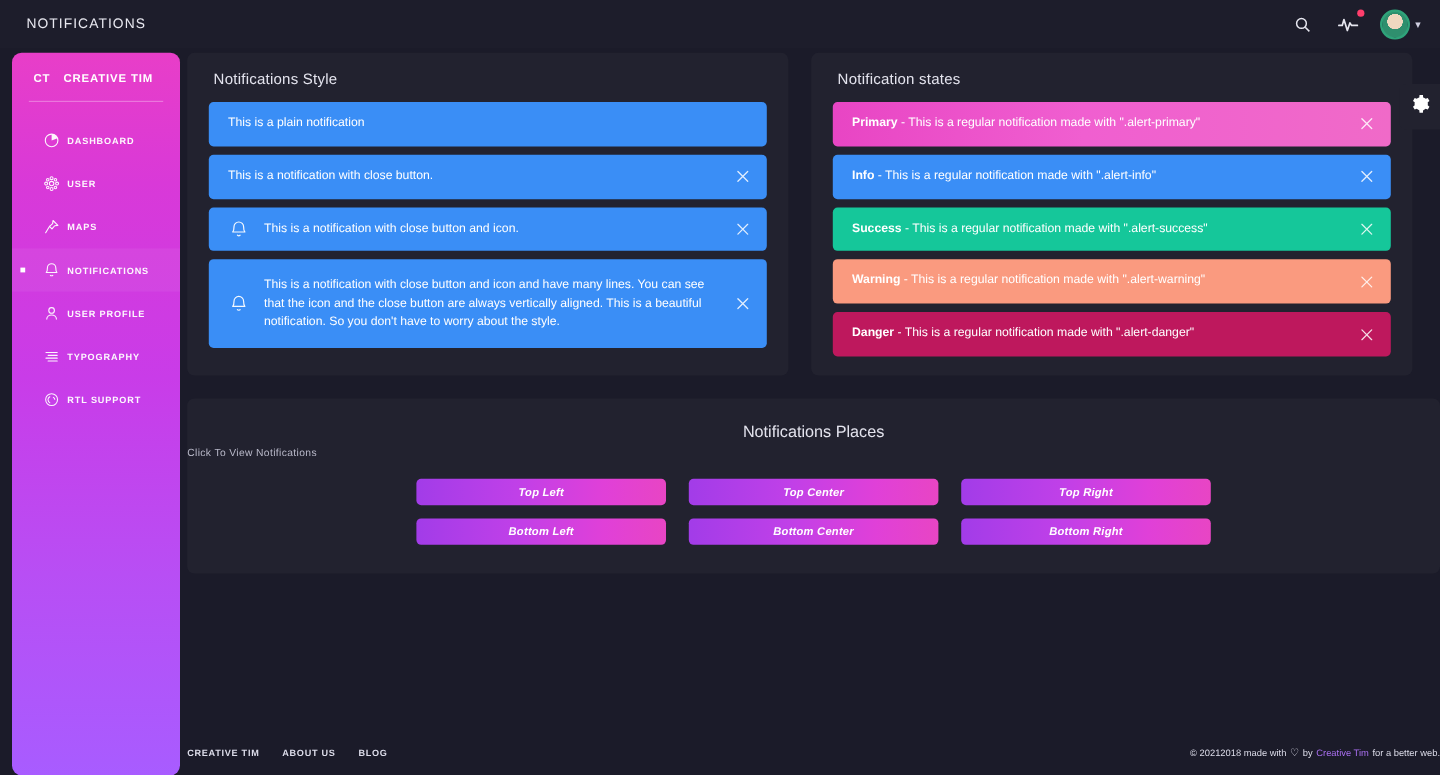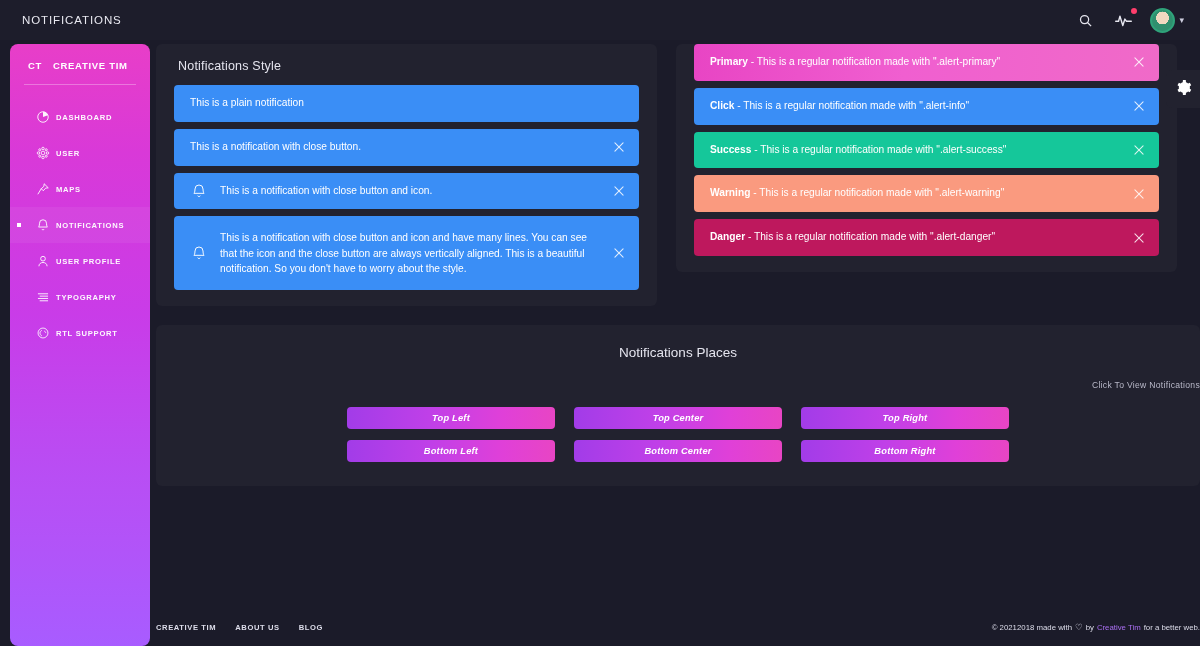--- a/index.html
+++ b/index.html
@@ -126,21 +126,21 @@
   .alert-primary { background: linear-gradient(to right, #e845c4 0%, #f05fd0 45%, #f06ac8 100%); }
   .alert-success { background: #15c79a; }
   .alert-warning { background: #fa9a7f; }
   .alert-danger  { background: #be185d; }
   .alert b { font-weight: 700; }
   .alert .multi { line-height: 1.5; }
 
   
   .places-card { margin-top: 19px; background: #22222f; border-radius: 6px; padding: 20px 0 24px 0; }
   .places-title { text-align: center; color: #e4e4ee; font-size: 13.5px; font-weight: 400; }
-  .places-sub { text-align: right; color: #b9b9c9; font-size: 8.6px; margin-top: 20px; letter-spacing: .3px; }
+  .places-sub { text-align: left; color: #b9b9c9; font-size: 8.6px; margin-top: 5px; letter-spacing: .3px; }
   .places-grid {
     margin: 17px auto 0 auto; width: 662px;
     display: grid; grid-template-columns: repeat(3, 208px); grid-gap: 11px 19px;
   }
   .place-btn {
     height: 22px; border-radius: 4px; border: none;
     background: linear-gradient(to right, #a23ce8 0%, #c040e8 40%, #e040d8 75%, #e845c4 100%);
     color: #ffffff; font-size: 9.3px; font-weight: 700; letter-spacing: .2px;
     cursor: pointer; font-family: "Liberation Sans", sans-serif;
     display: flex; align-items: center; justify-content: center; font-style: italic;
@@ -339,34 +339,35 @@
               <line x1="5" y1="5" x2="19" y2="19"></line>
                 <line x1="19" y1="5" x2="5" y2="19"></line>
             </svg>
           </span>
         </div>
 
       </div>
     </div>
 
     <div class="card col-right" style="align-self:flex-start;">
+      <div class="card-title">Notification states</div>
       <div class="card-body">
 
         <div class="alert alert-primary">
           <span><b>Primary</b><span> - </span><span>This is a regular notification made with ".alert-primary"</span></span>
           <span class="close">
             <svg width="14" height="14" viewBox="0 0 24 24" stroke="#fff" stroke-width="1.8" stroke-linecap="round">
               <line x1="5" y1="5" x2="19" y2="19"></line>
                 <line x1="19" y1="5" x2="5" y2="19"></line>
             </svg>
           </span>
         </div>
 
         <div class="alert alert-info">
-          <span><b>Click</b><span> - </span><span>This is a regular notification made with ".alert-info"</span></span>
+          <span><b>Info</b><span> - </span><span>This is a regular notification made with ".alert-info"</span></span>
           <span class="close">
             <svg width="14" height="14" viewBox="0 0 24 24" stroke="#fff" stroke-width="1.8" stroke-linecap="round">
               <line x1="5" y1="5" x2="19" y2="19"></line>
                 <line x1="19" y1="5" x2="5" y2="19"></line>
             </svg>
           </span>
         </div>
 
         <div class="alert alert-success">
           <span><b>Success</b><span> - </span><span>This is a regular notification made with ".alert-success"</span></span>

